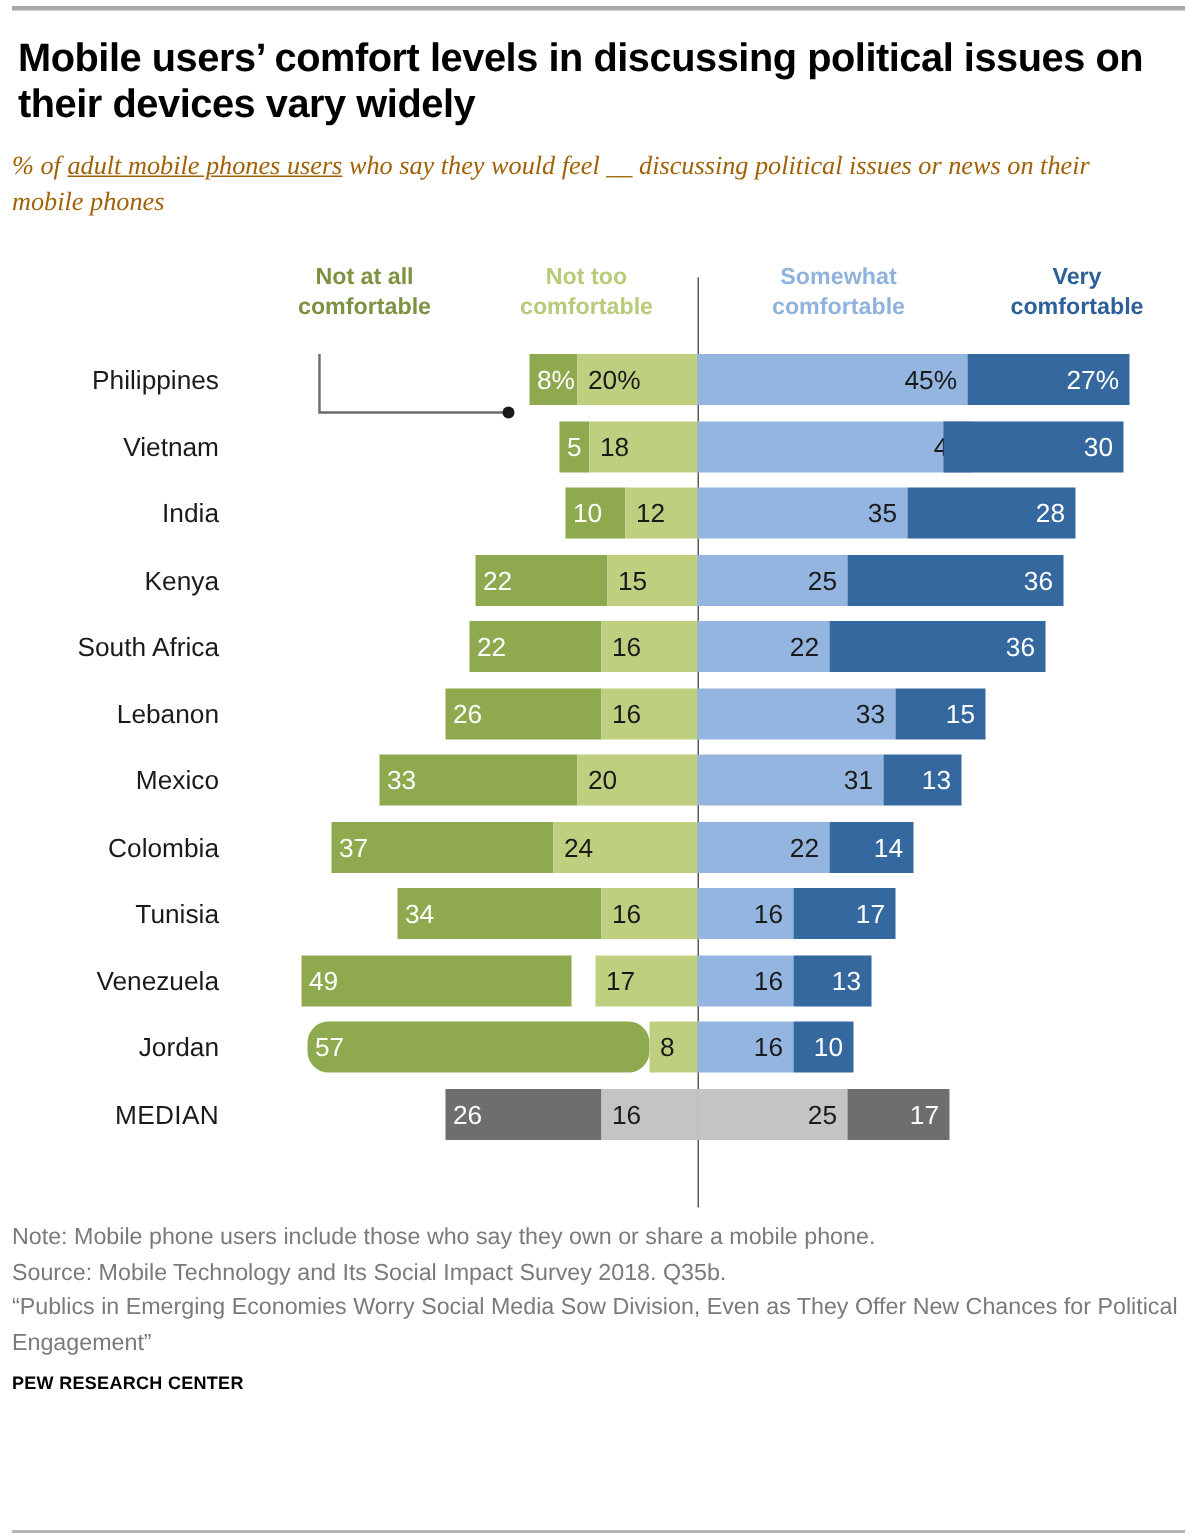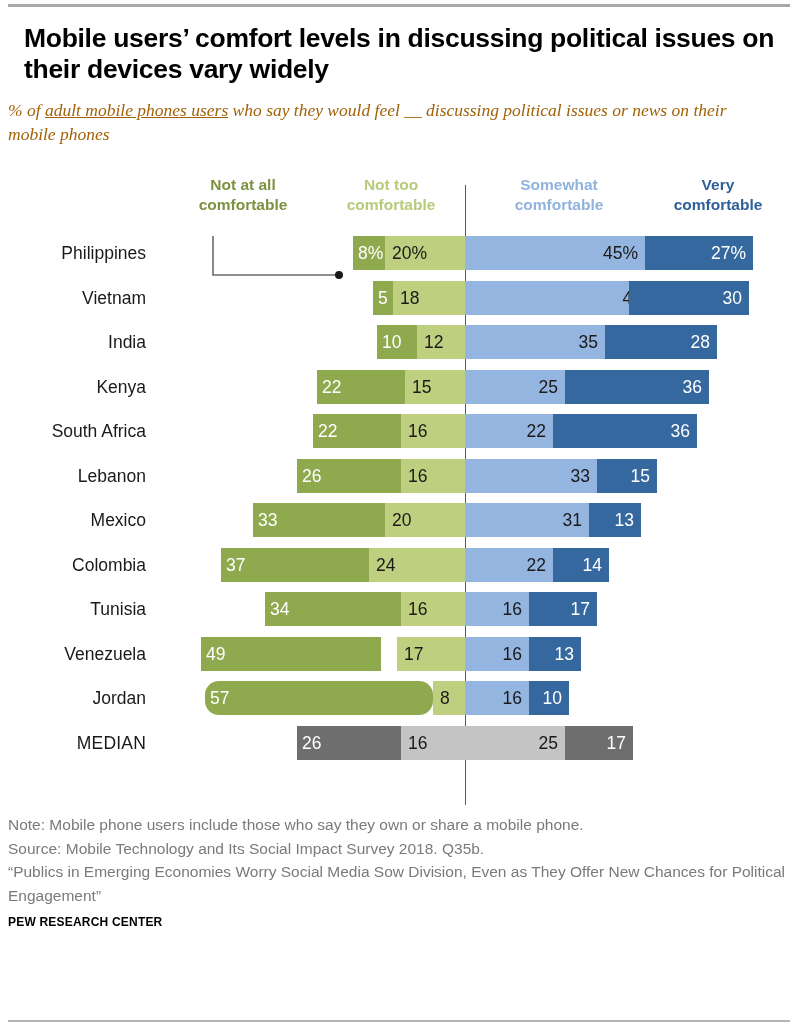--- a/index.html
+++ b/index.html
@@ -36,21 +36,21 @@
     bottom: 6px;
     height: 2px;
     background: #b4b4b4;
   }
 
   .title {
     font-size: 26.5px;
     font-weight: bold;
     line-height: 1.18;
     letter-spacing: -0.3px;
-    margin: 16px 0 0 16px;
+    margin: 16px 0 0 4px;
     color: #000;
   }
 
   .subtitle {
     font-family: "Liberation Serif", serif;
     font-style: italic;
     font-size: 17.5px;
     line-height: 1.42;
     color: #a16207;
     margin: 12px 0 0 0;

